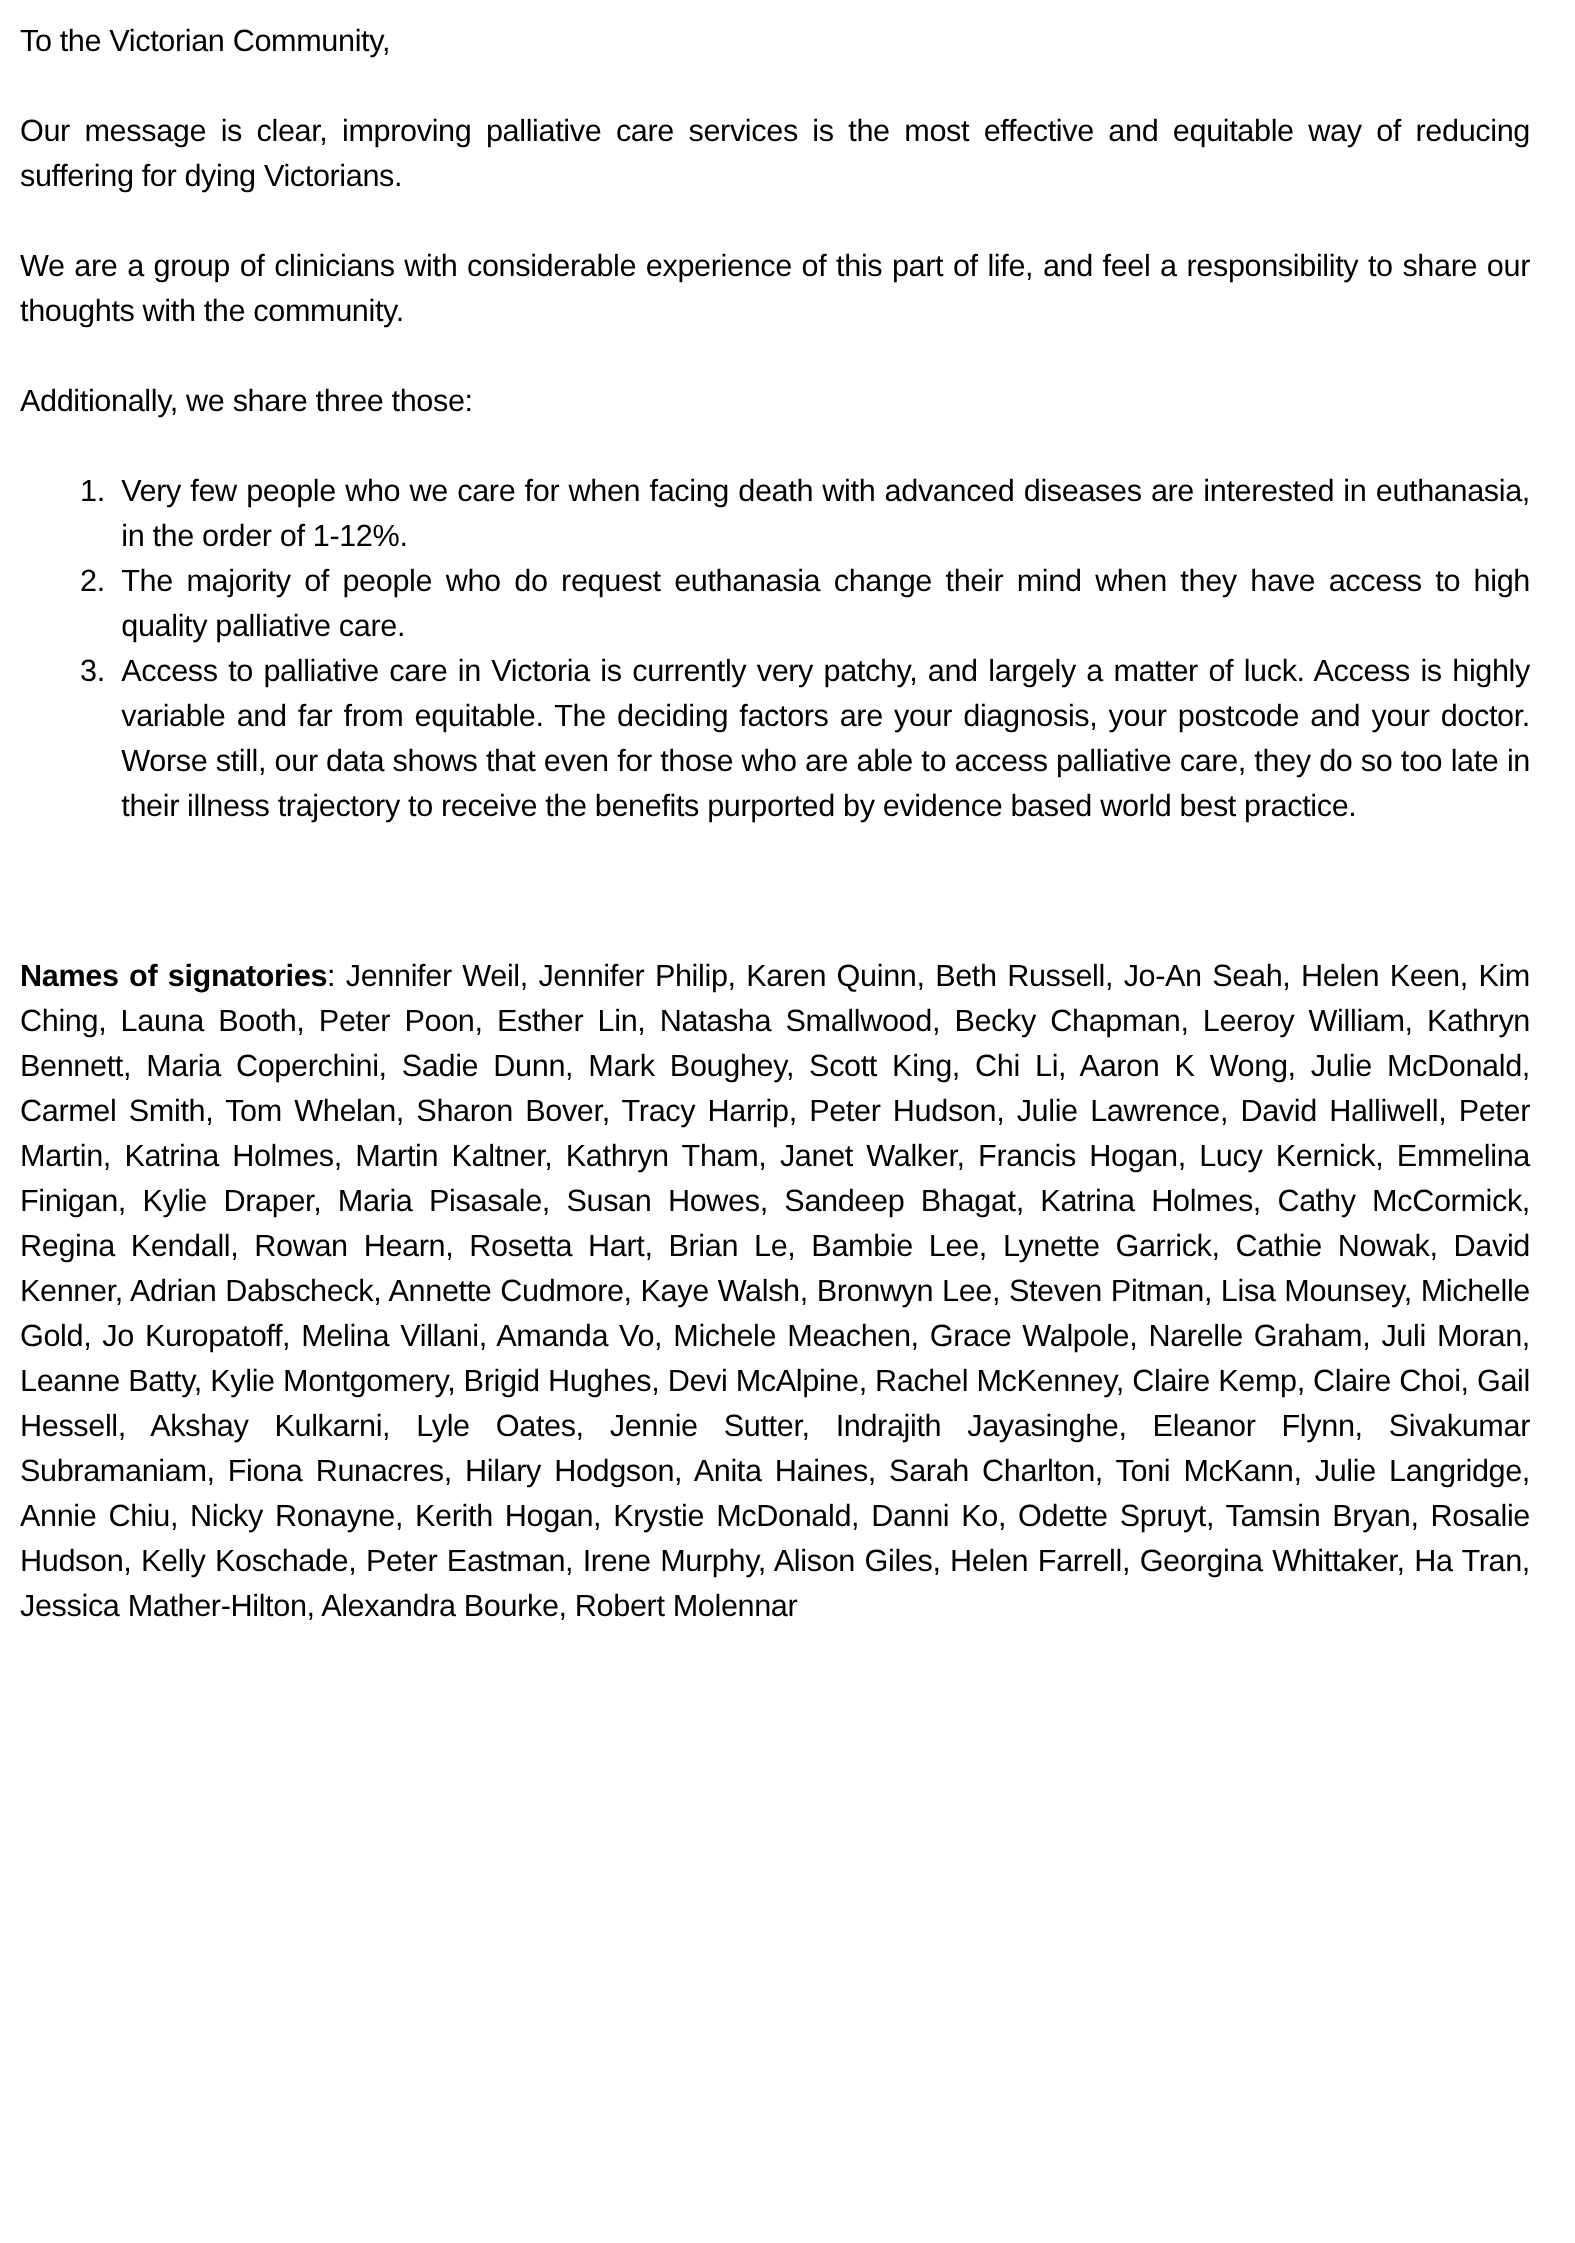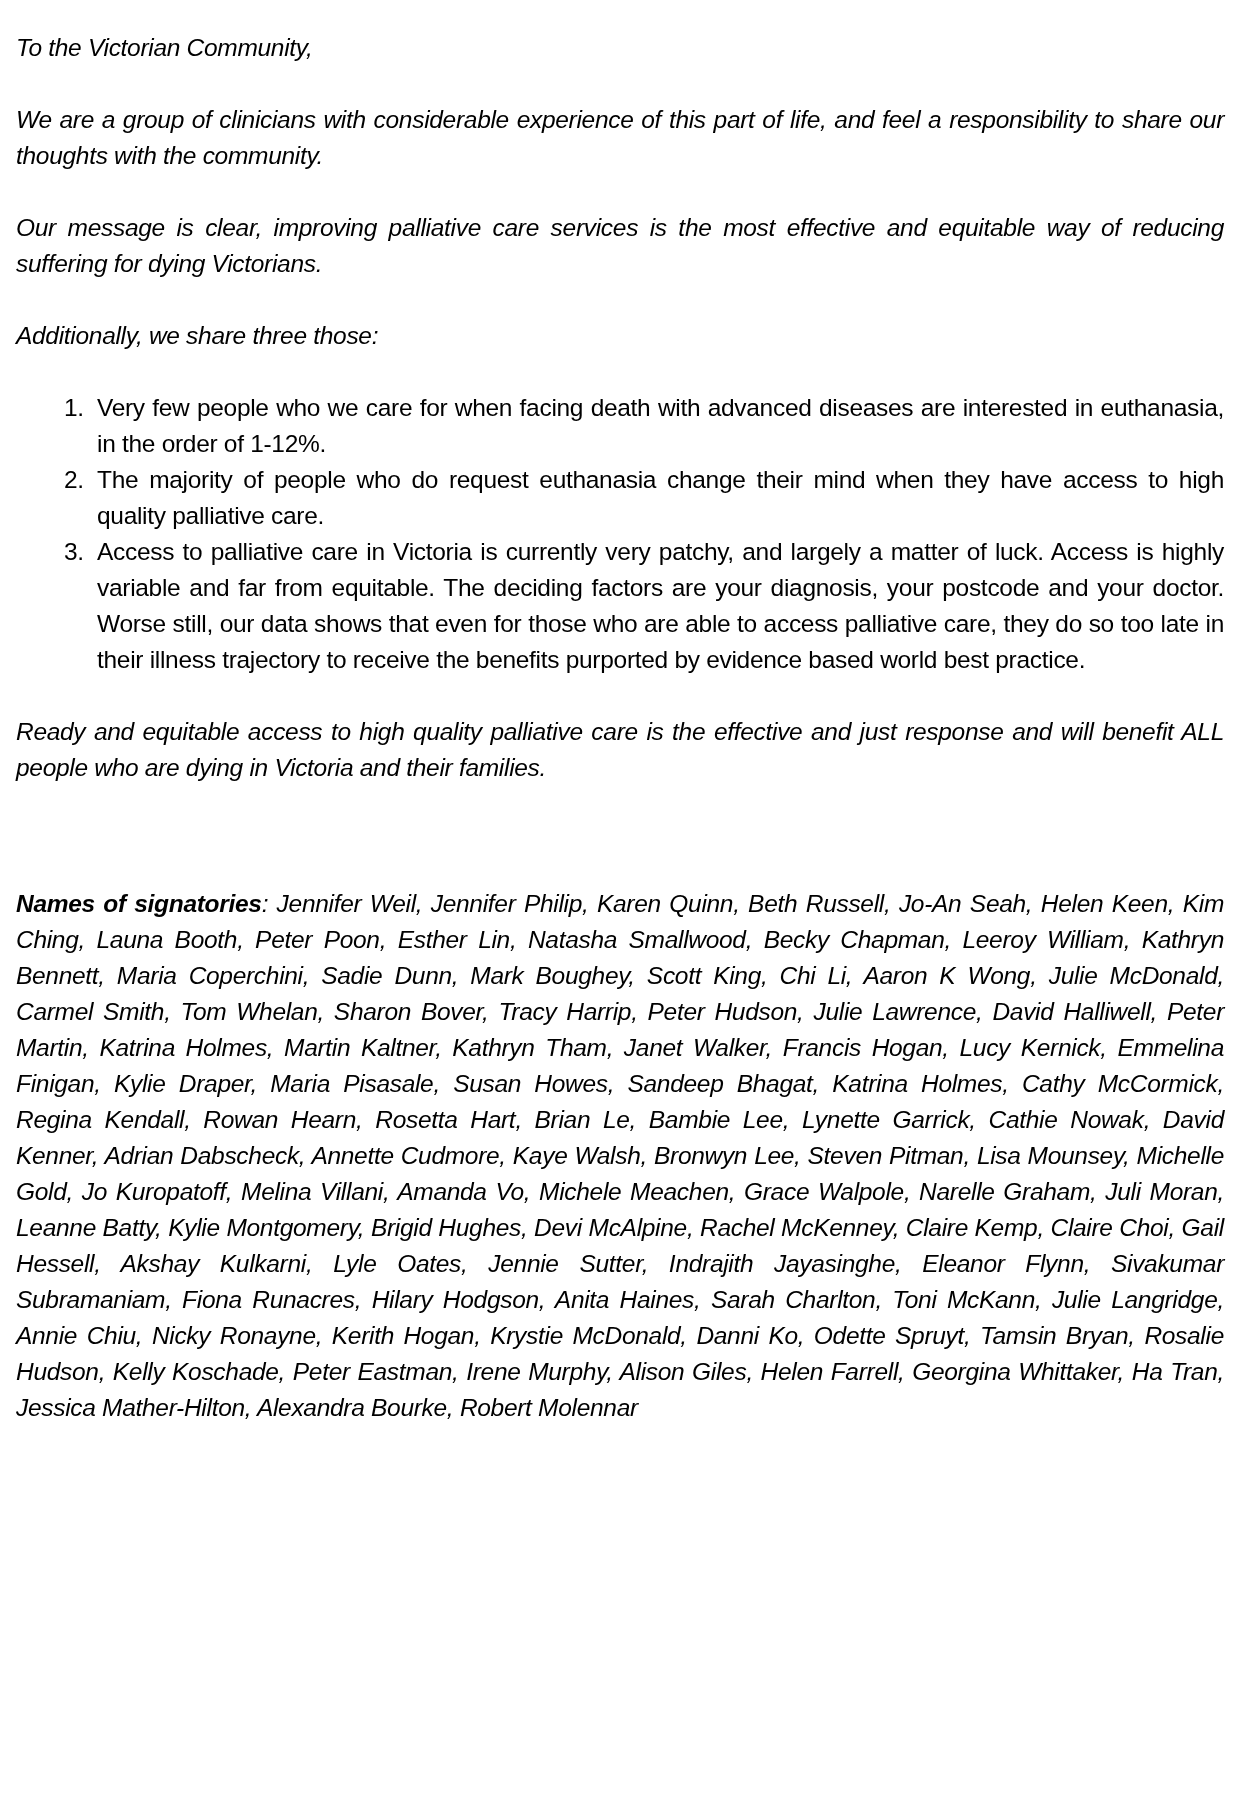--- a/index.html
+++ b/index.html
@@ -14,23 +14,22 @@
     padding: 12px 36px 0 16px;
     background: #ffffff;
     color: #000000;
     font-family: "Liberation Sans", "DejaVu Sans", sans-serif;
     font-size: 24.5px;
     line-height: 36px;
     letter-spacing: -0.3px;
     overflow: hidden;
   }
   p {
-    margin: 18px 0 36px 0;
+    margin: 4px 0 36px 0;
     text-align: justify;
-    font-style: italic;
   }
   p.salutation {
     text-align: left;
   }
   ol.facts {
     list-style: none;
     margin: 0 0 36px 0;
     padding: 0 0 0 48px;
   }
   ol.facts li {
@@ -53,39 +52,38 @@
   }
 </style>
 </head>
 <body>
 
 <div class="page">
 
   <p class="salutation">To the Victorian Community,</p>
 
 
+  <p>Our message is clear, improving palliative care services is the most effective and equitable way of reducing suffering for dying Victorians.</p>
+
   <p>We are a group of clinicians with considerable experience of this part of life, and feel a responsibility to share our thoughts with the community.</p>
-
-  <p>Our message is clear, improving palliative care services is the most effective and equitable way of reducing suffering for dying Victorians.</p>
 
   <p>Additionally, we share three those:</p>
 
   <ol class="facts">
     <li>
       <span class="fact-num">1.</span>
       <span class="fact-text">Very few people who we care for when facing death with advanced diseases are interested in euthanasia, in the order of 1-12%.</span>
     </li>
     <li>
       <span class="fact-num">2.</span>
       <span class="fact-text">The majority of people who do request euthanasia change their mind when they have access to high quality palliative care.</span>
     </li>
     <li>
       <span class="fact-num">3.</span>
       <span class="fact-text">Access to palliative care in Victoria is currently very patchy, and largely a matter of luck. Access is highly variable and far from equitable. The deciding factors are your diagnosis, your postcode and your doctor. Worse still, our data shows that even for those who are able to access palliative care, they do so too late in their illness trajectory to receive the benefits purported by evidence based world best practice.</span>
     </li>
   </ol>
 
 
-  <p>Ready and equitable access to high quality palliative care is the effective and just response and will benefit ALL people who are dying in Victoria and their families.</p>
 
   <p class="signatories"><span class="label">Names of signatories</span><span>: </span><span>Jennifer Weil, Jennifer Philip, Karen Quinn, Beth Russell, Jo-An Seah, Helen Keen, Kim Ching, Launa Booth, Peter Poon, Esther Lin, Natasha Smallwood, Becky Chapman, Leeroy William, Kathryn Bennett, Maria Coperchini, Sadie Dunn, Mark Boughey, Scott King, Chi Li, Aaron K Wong, Julie McDonald, Carmel Smith, Tom Whelan, Sharon Bover, Tracy Harrip, Peter Hudson, Julie Lawrence, David Halliwell, Peter Martin, Katrina Holmes, Martin Kaltner, Kathryn Tham, Janet Walker, Francis Hogan, Lucy Kernick, Emmelina Finigan, Kylie Draper, Maria Pisasale, Susan Howes, Sandeep Bhagat, Katrina Holmes, Cathy McCormick, Regina Kendall, Rowan Hearn, Rosetta Hart, Brian Le, Bambie Lee, Lynette Garrick, Cathie Nowak, David Kenner, Adrian Dabscheck, Annette Cudmore, Kaye Walsh, Bronwyn Lee, Steven Pitman, Lisa Mounsey, Michelle Gold, Jo Kuropatoff, Melina Villani, Amanda Vo, Michele Meachen, Grace Walpole, Narelle Graham, Juli Moran, Leanne Batty, Kylie Montgomery, Brigid Hughes, Devi McAlpine, Rachel McKenney, Claire Kemp, Claire Choi, Gail Hessell, Akshay Kulkarni, Lyle Oates, Jennie Sutter, Indrajith Jayasinghe, Eleanor Flynn, Sivakumar Subramaniam, Fiona Runacres, Hilary Hodgson, Anita Haines, Sarah Charlton, Toni McKann, Julie Langridge, Annie Chiu, Nicky Ronayne, Kerith Hogan, Krystie McDonald, Danni Ko, Odette Spruyt, Tamsin Bryan, Rosalie Hudson, Kelly Koschade, Peter Eastman, Irene Murphy, Alison Giles, Helen Farrell, Georgina Whittaker, Ha Tran, Jessica Mather-Hilton, Alexandra Bourke, Robert Molennar</span></p>
 
 </div>
 
 </body></html>

